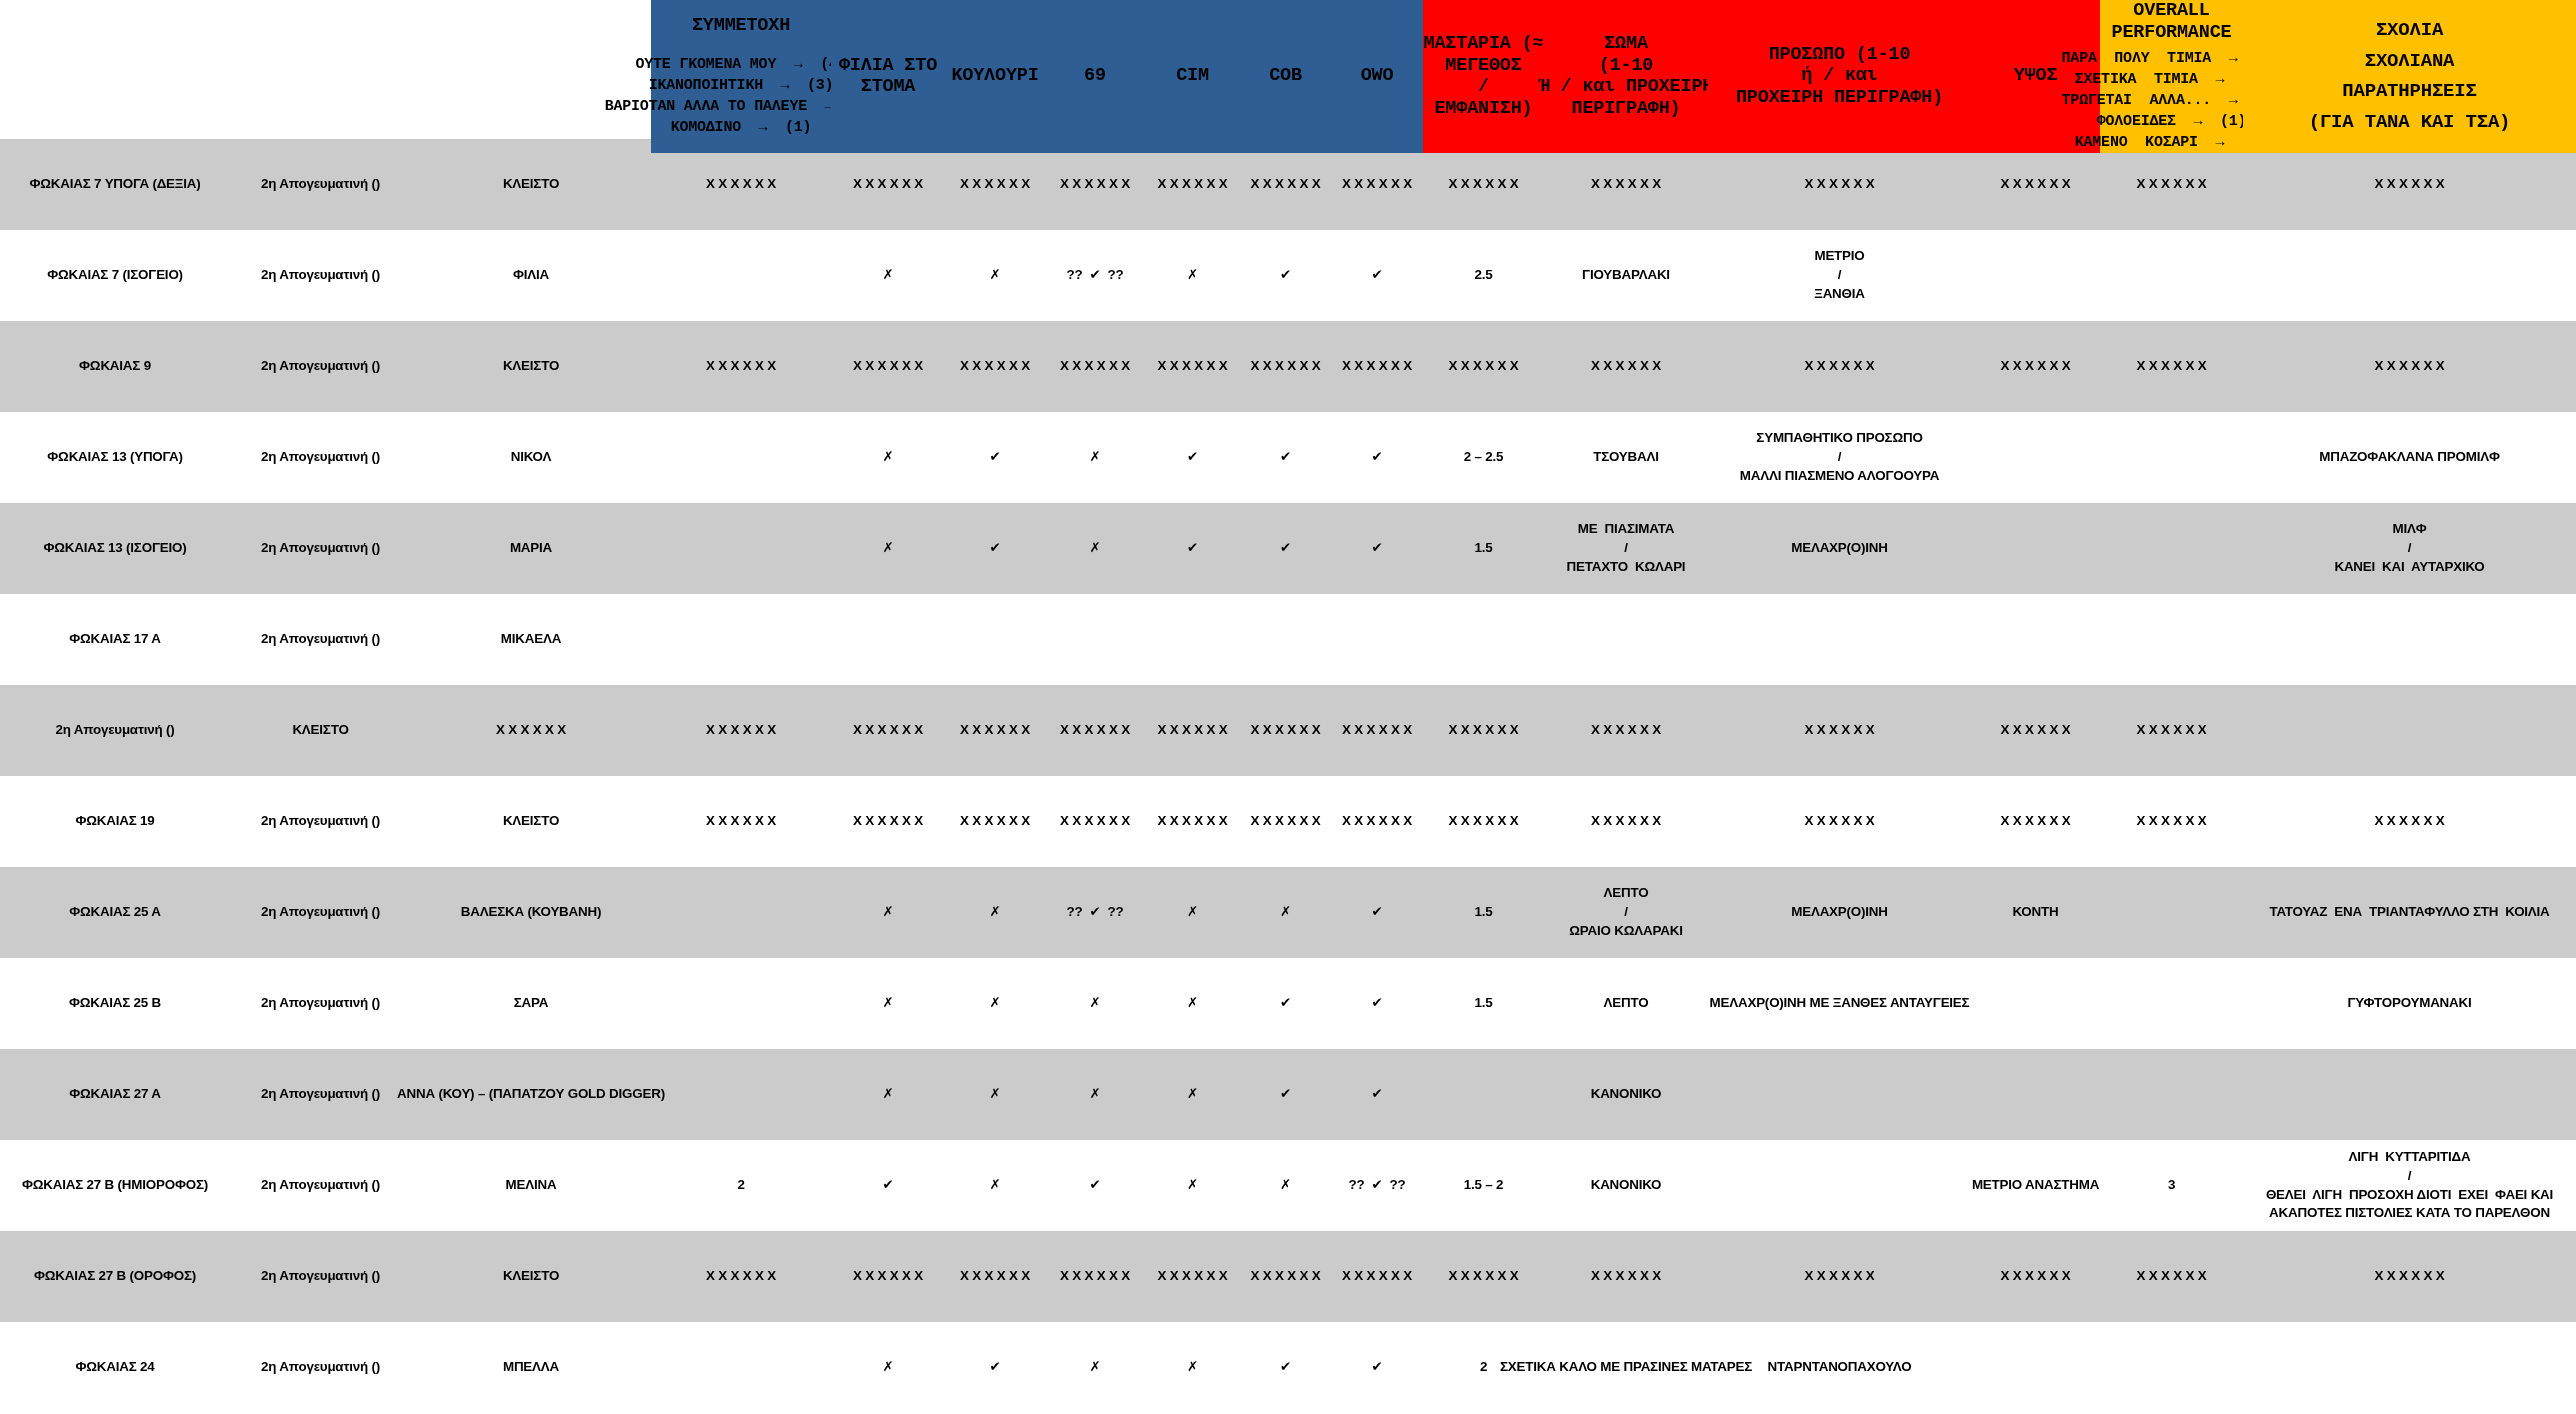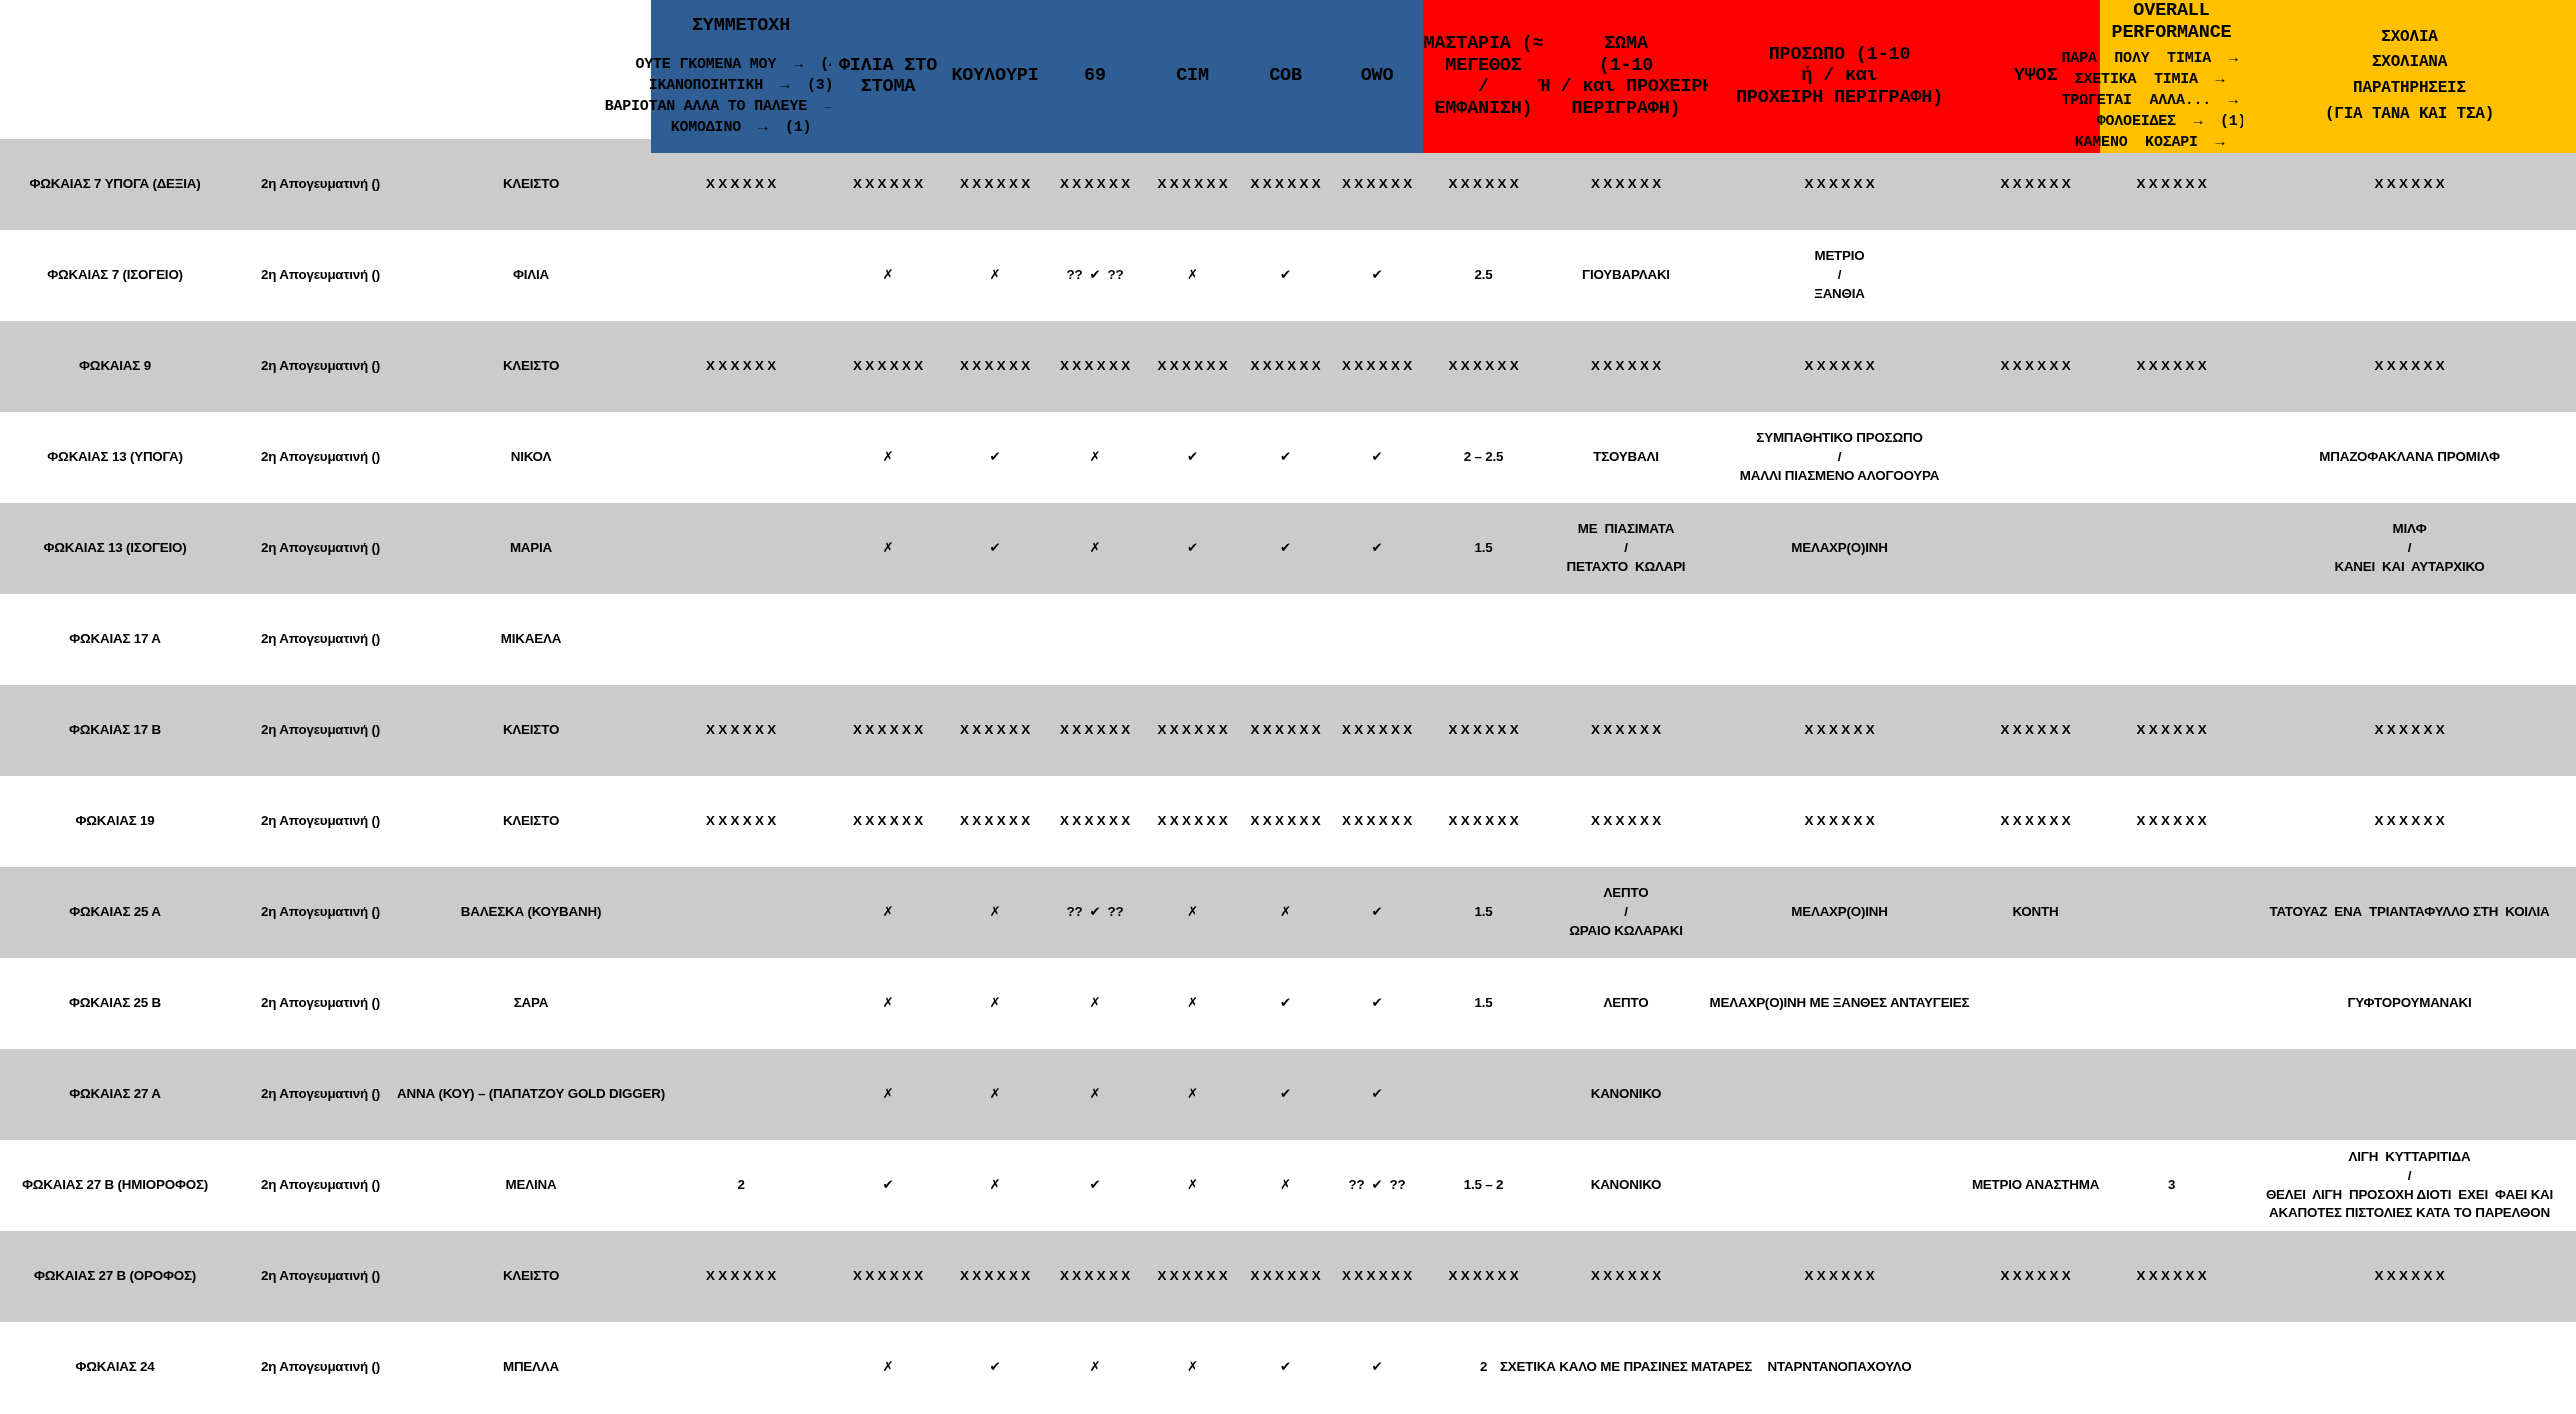--- a/index.html
+++ b/index.html
@@ -16,21 +16,21 @@
   .hdr{display:grid;grid-template-columns:var(--cols);height:139px;font-family:Liberation Mono, monospace;}
   .hcell{
     display:flex;flex-direction:column;align-items:center;justify-content:center;
     text-align:center;white-space:pre;font-size:18.5px;line-height:1.18;
   }
   .bg-blue{background:var(--blue);}
   .bg-red{background:var(--red);}
   .bg-yellow{background:var(--yellow);}
   .legend{font-size:15px;line-height:1.4;margin-top:16.6px;}
   .overall-legend{margin-top:4px;}
-  .sxolia-block{line-height:1.62;font-size:16px;}
+  .sxolia-block{line-height:1.62;font-size:19px;}
   #rows .row{display:grid;grid-template-columns:var(--cols);height:91px;background:#fff;}
   #rows .row.shade{background:var(--shade);}
   .cell{
     display:flex;align-items:center;justify-content:center;text-align:center;
     white-space:pre;font-size:13.4px;line-height:1.4;overflow:visible;
   }
 </style>
 </head>
 <body>
 
@@ -195,21 +195,20 @@
         <div class="cell"></div>
         <div class="cell"></div>
         <div class="cell"></div>
         <div class="cell"></div>
         <div class="cell"></div>
         <div class="cell"></div>
         <div class="cell"></div>
         <div class="cell"></div>
       </div>
       <div class="row shade">
-        <div class="cell">ΦΩΚΑΙΑΣ 17 Β</div>
         <div class="cell">2η Απογευματινή ()</div>
         <div class="cell">ΚΛΕΙΣΤΟ</div>
         <div class="cell">X X X X X X</div>
         <div class="cell">X X X X X X</div>
         <div class="cell">X X X X X X</div>
         <div class="cell">X X X X X X</div>
         <div class="cell">X X X X X X</div>
         <div class="cell">X X X X X X</div>
         <div class="cell">X X X X X X</div>
         <div class="cell">X X X X X X</div>

